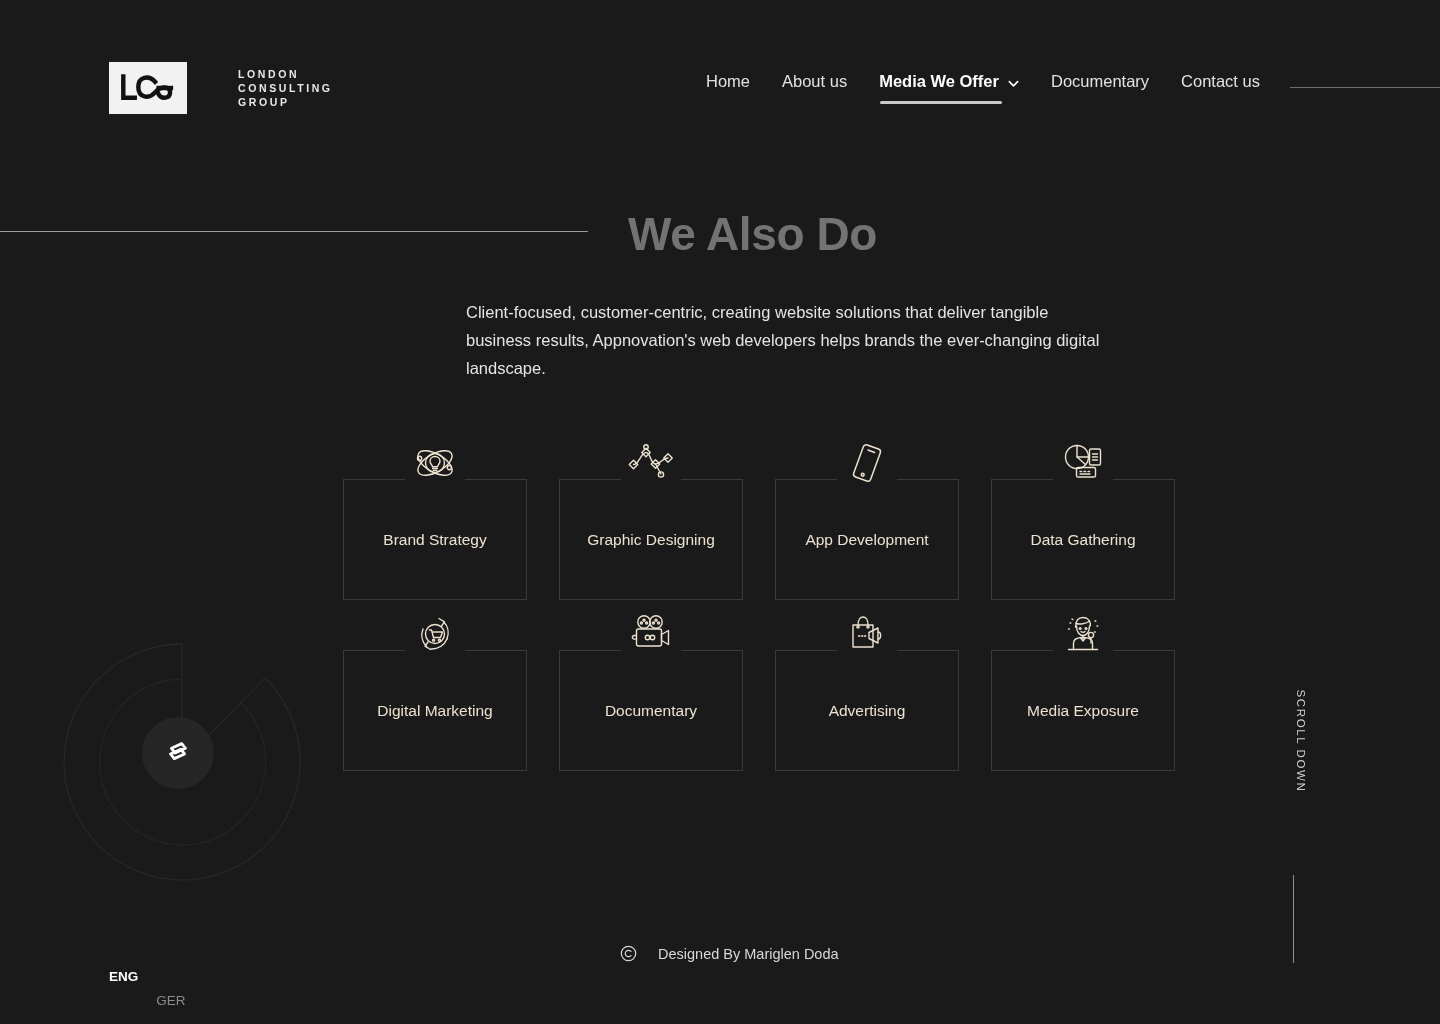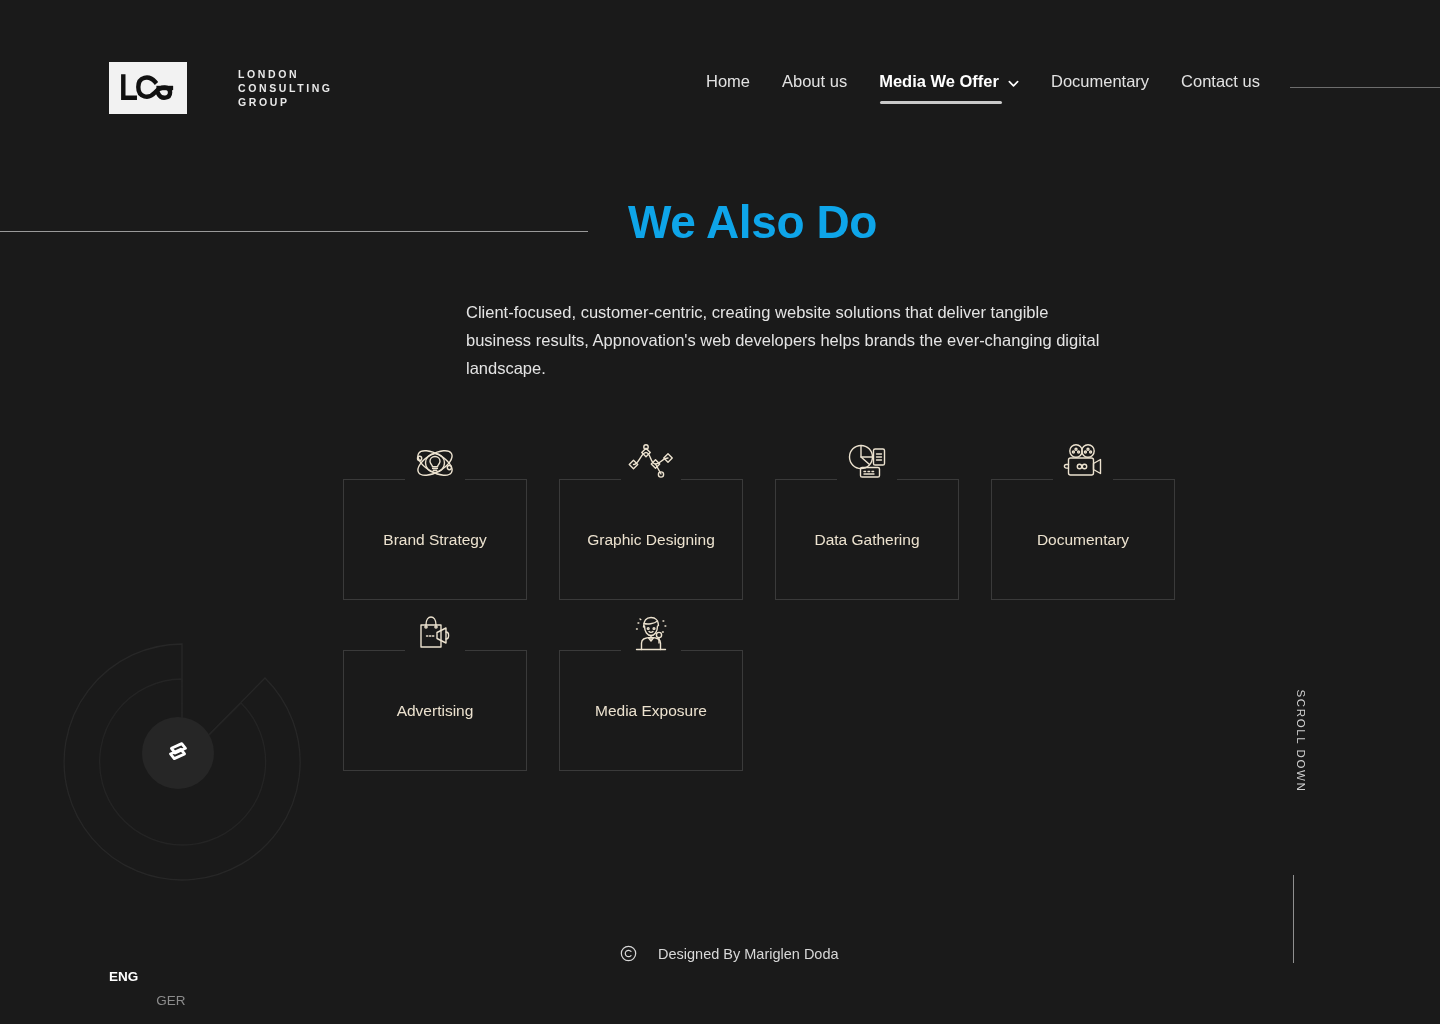--- a/index.html
+++ b/index.html
@@ -38,22 +38,22 @@
   }
   .chev { display:inline-block; width:11px; height:11px; position:relative; top:-2px; }
   .nav-rule {
     position:absolute; left:1290px; top:87px; width:150px; height:1px;
     background:#6d6d6d;
   }
 
   
   .title-rule { position:absolute; left:0; top:231px; width:588px; height:1px; background:#9a9a9a; }
   .title {
-    position:absolute; left:628px; top:195px;
-    color:#0ea5e9; font-size:46px; font-weight:700; letter-spacing:-0.4px;
+    position:absolute; left:628px; top:207px;
+    color:#737373; font-size:46px; font-weight:700; letter-spacing:-0.4px;
     white-space:nowrap;
   }
 
   .intro {
     position:absolute; left:466px; top:298px; width:648px;
     color:#e4e4e4; font-size:16.5px; line-height:28px;
   }
 
   
   .grid {
@@ -196,39 +196,71 @@
             <rect x="25.5" y="22" width="6" height="6" transform="rotate(45 28.5 25)"></rect>
             <rect x="38" y="16" width="6" height="6" transform="rotate(45 41 19)"></rect>
             <circle cx="34" cy="35.5" r="2.6"></circle>
             <circle cx="19" cy="8" r="2.2"></circle>
           </g>
         </svg>
       </div>
       <div class="card-label">Graphic Designing</div>
     </div>
 
+    <div class="card">
+      <div class="card-border"></div>
+      <div class="card-icon">
+        <svg viewBox="0 0 48 48" aria-hidden="true">
+          <g fill="none" stroke="#ece2cf" stroke-width="1.5" stroke-linecap="round" stroke-linejoin="round" transform="rotate(20 24 24)">
+            <rect x="15" y="7" width="18" height="34" rx="3"></rect>
+            <path d="M20.5 11.5h7"></path>
+            <circle cx="24" cy="36.5" r="1.4"></circle>
+          </g>
+        </svg>
+      </div>
+      <div class="card-label">App Development</div>
+    </div>
 
     <div class="card">
       <div class="card-border"></div>
       <div class="card-icon">
         <svg viewBox="0 0 48 48" aria-hidden="true">
           <g fill="none" stroke="#ece2cf" stroke-width="1.4" stroke-linecap="round" stroke-linejoin="round">
             <circle cx="18" cy="18" r="11.5"></circle>
             <path d="M18 6.5 L18 18 L26.5 25.5"></path>
             <path d="M18 18 L29.5 18"></path>
             <rect x="30.5" y="10" width="11" height="16" rx="1.6"></rect>
             <path d="M33.5 15h5M33.5 18h5M33.5 21h5"></path>
             <rect x="17.5" y="28.5" width="19" height="9.5" rx="1.6"></rect>
             <path d="M21 32.5h1.6M25 32.5h1.6M29 32.5h1.6M21 35h10"></path>
           </g>
         </svg>
       </div>
       <div class="card-label">Data Gathering</div>
     </div>
 
+    <div class="card">
+      <div class="card-border"></div>
+      <div class="card-icon">
+        <svg viewBox="0 0 48 48" aria-hidden="true">
+          <g fill="none" stroke="#ece2cf" stroke-width="1.4" stroke-linecap="round" stroke-linejoin="round">
+            <path d="M32.5 11.5 A16.5 16.5 0 0 1 36 29"></path>
+            <path d="M15.5 36.5 A16.5 16.5 0 0 1 12 19"></path>
+            <path d="M36 29 A16.5 16.5 0 0 1 20 39"></path>
+            <path d="M28 8.5 L33.5 11.8 L30.5 16"></path>
+            <path d="M19.5 39.5 L14 36.2 L17 32"></path>
+            <circle cx="24" cy="24" r="9.5"></circle>
+            <path d="M18.5 20h2l2 7.5h7l2-5.5h-9.6"></path>
+            <circle cx="22.6" cy="30.2" r="1.1"></circle>
+            <circle cx="28.4" cy="30.2" r="1.1"></circle>
+          </g>
+        </svg>
+      </div>
+      <div class="card-label">Digital Marketing</div>
+    </div>
 
     <div class="card">
       <div class="card-border"></div>
       <div class="card-icon">
         <svg viewBox="0 0 48 48" aria-hidden="true">
           <g fill="none" stroke="#ece2cf" stroke-width="1.4" stroke-linecap="round" stroke-linejoin="round">
             <circle cx="17" cy="12" r="6.2"></circle>
             <circle cx="29" cy="12" r="6.2"></circle>
             <circle cx="17" cy="10.3" r="1"></circle>
               <circle cx="19.6" cy="13" r="1"></circle>

